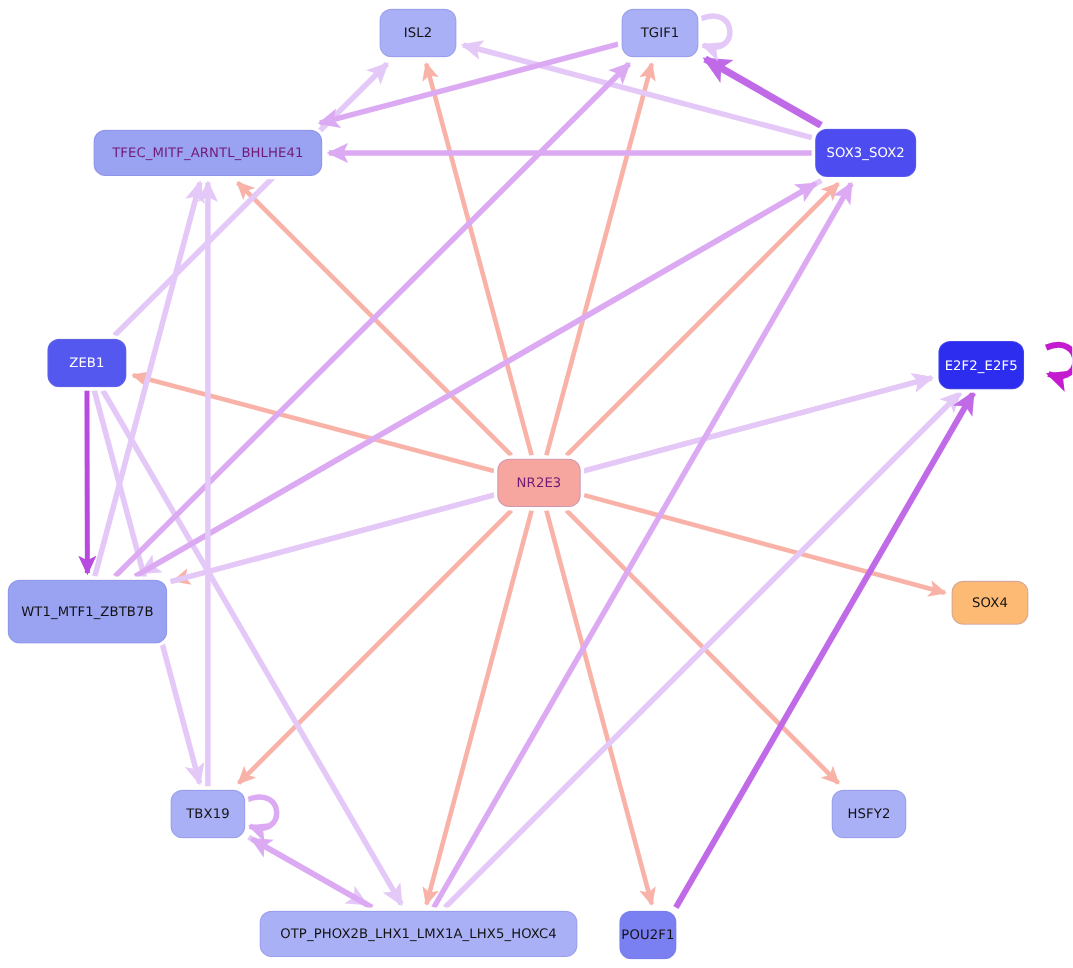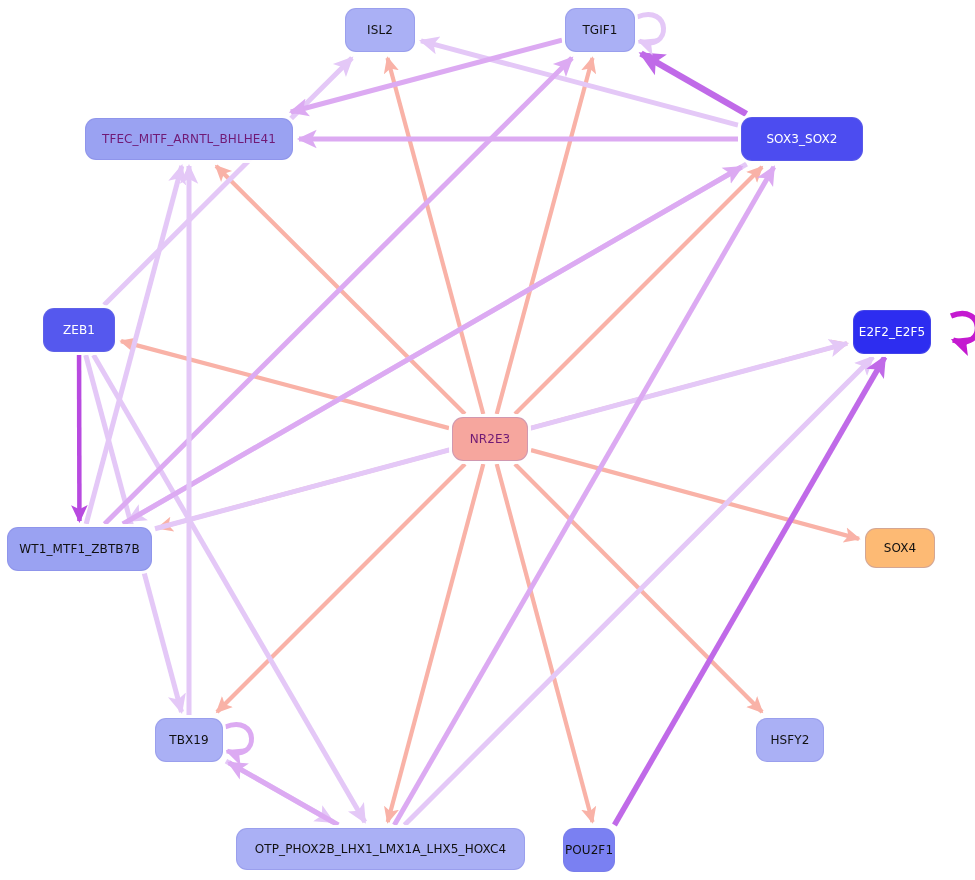--- a/index.html
+++ b/index.html
@@ -112,33 +112,33 @@
   <div id="nodes-layer">
       <div class="node" style="left: 345px; top: 8px; width: 70px; height: 44px; background: rgb(170, 176, 245); color: rgb(17, 17, 17);">
         <span class="node-label">ISL2</span>
       </div>
       <div class="node" style="left: 565px; top: 8px; width: 70px; height: 44px; background: rgb(170, 176, 245); color: rgb(17, 17, 17);">
         <span class="node-label">TGIF1</span>
       </div>
       <div class="node" style="left: 85px; top: 118px; width: 208px; height: 42px; background: rgb(154, 162, 242); color: #701a75;">
         <span class="node-label">TFEC_MITF_ARNTL_BHLHE41</span>
       </div>
-      <div class="node" style="left: 741px; top: 117px; width: 122px; height: 44px; background: rgb(76, 76, 240); color: rgb(255, 255, 255);">
+      <div class="node" style="left: 741px; top: 117px; width: 92px; height: 44px; background: rgb(76, 76, 240); color: rgb(255, 255, 255);">
         <span class="node-label">SOX3_SOX2</span>
       </div>
       <div class="node" style="left: 43px; top: 308px; width: 72px; height: 44px; background: rgb(85, 88, 238); color: rgb(255, 255, 255);">
         <span class="node-label">ZEB1</span>
       </div>
       <div class="node" style="left: 853px; top: 310px; width: 78px; height: 44px; background: rgb(45, 45, 240); color: rgb(255, 255, 255);">
         <span class="node-label">E2F2_E2F5</span>
       </div>
       <div class="node" style="left: 452px; top: 417px; width: 76px; height: 44px; background: rgb(246, 166, 158); color: #701a75;">
         <span class="node-label">NR2E3</span>
       </div>
-      <div class="node" style="left: 7px; top: 527px; width: 145px; height: 44px; background: rgb(154, 162, 242); color: rgb(17, 17, 17);">
+      <div class="node" style="left: 7px; top: 527px; width: 145px; height: 58px; background: rgb(154, 162, 242); color: rgb(17, 17, 17);">
         <span class="node-label">WT1_MTF1_ZBTB7B</span>
       </div>
       <div class="node" style="left: 865px; top: 528px; width: 70px; height: 40px; background: #fdba74; color: rgb(17, 17, 17);">
         <span class="node-label">SOX4</span>
       </div>
       <div class="node" style="left: 155px; top: 718px; width: 68px; height: 44px; background: rgb(170, 176, 245); color: rgb(17, 17, 17);">
         <span class="node-label">TBX19</span>
       </div>
       <div class="node" style="left: 756px; top: 718px; width: 68px; height: 44px; background: rgb(170, 176, 245); color: rgb(17, 17, 17);">
         <span class="node-label">HSFY2</span>

